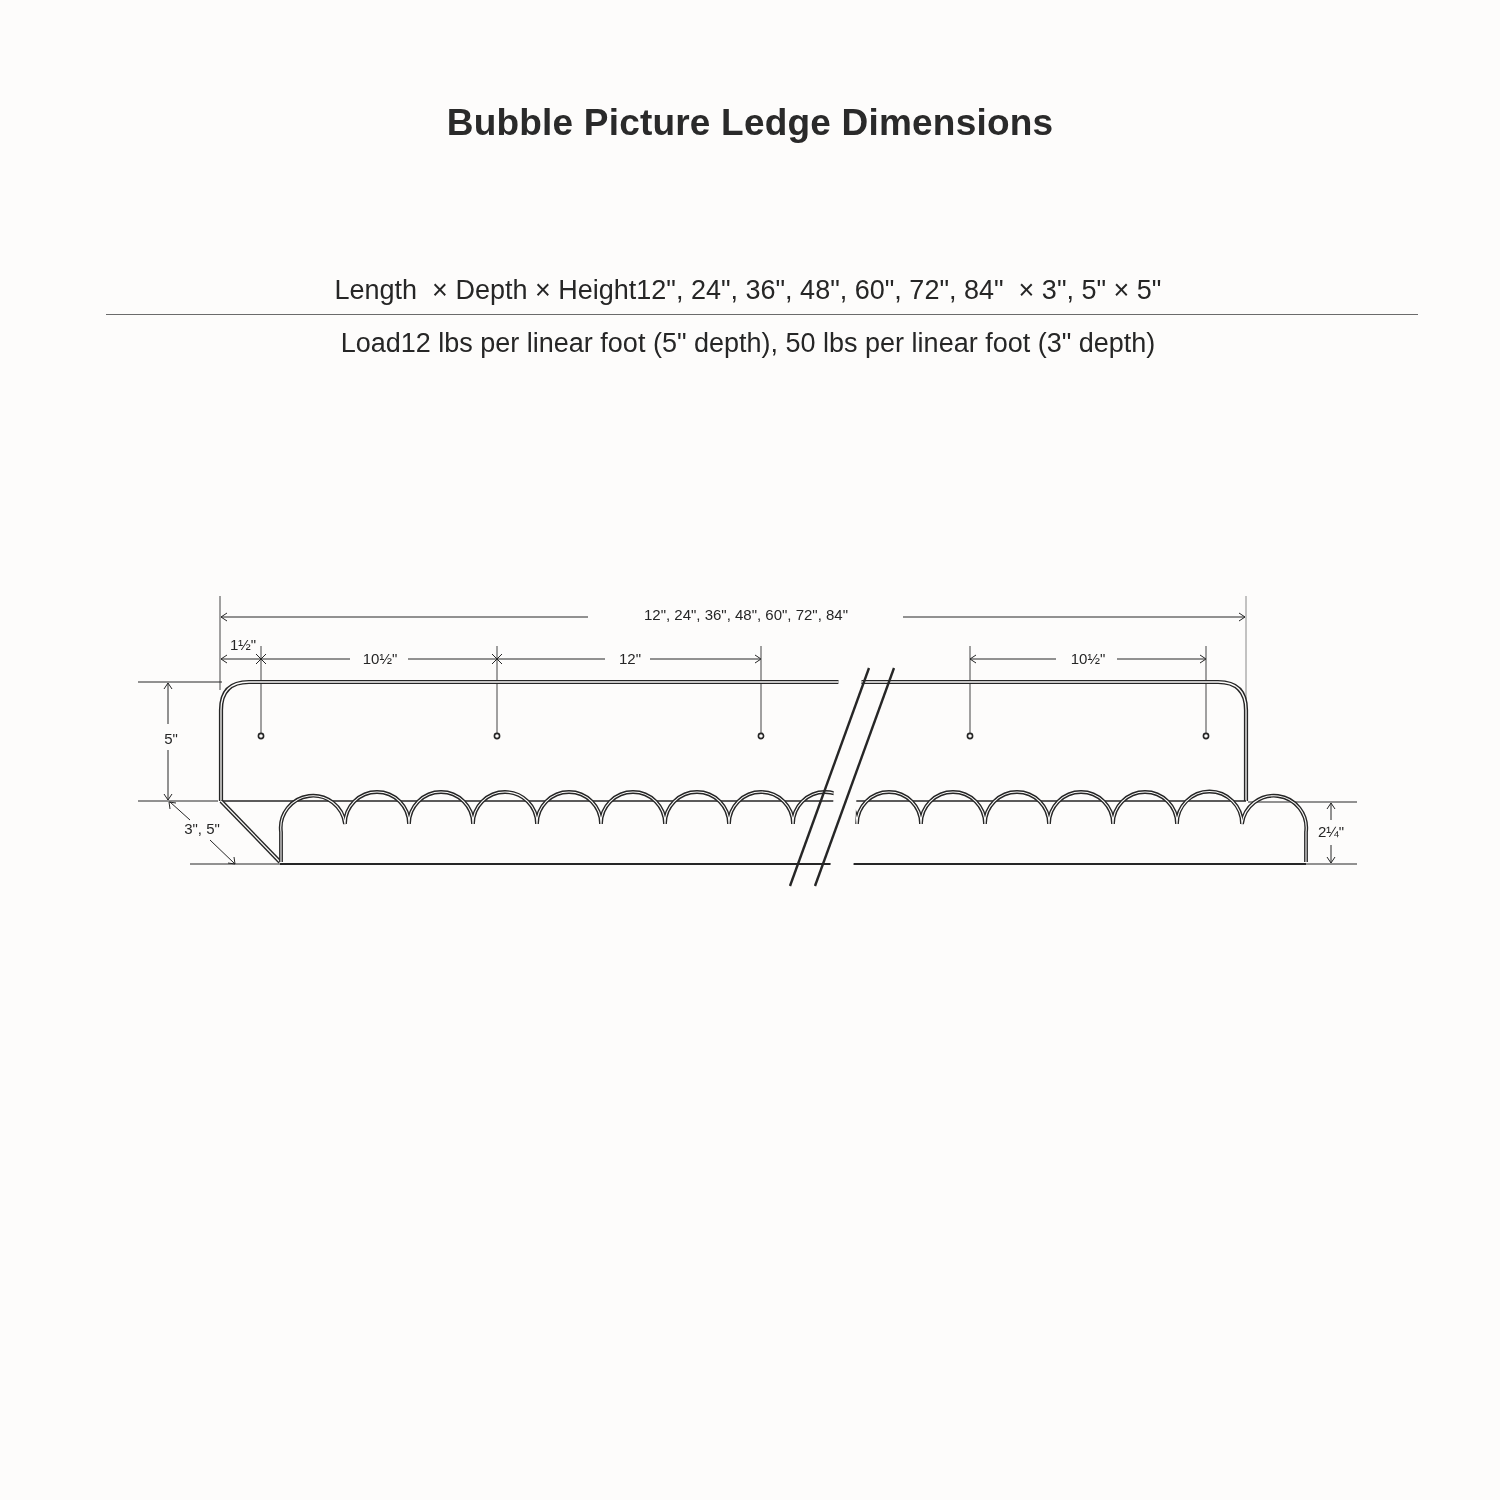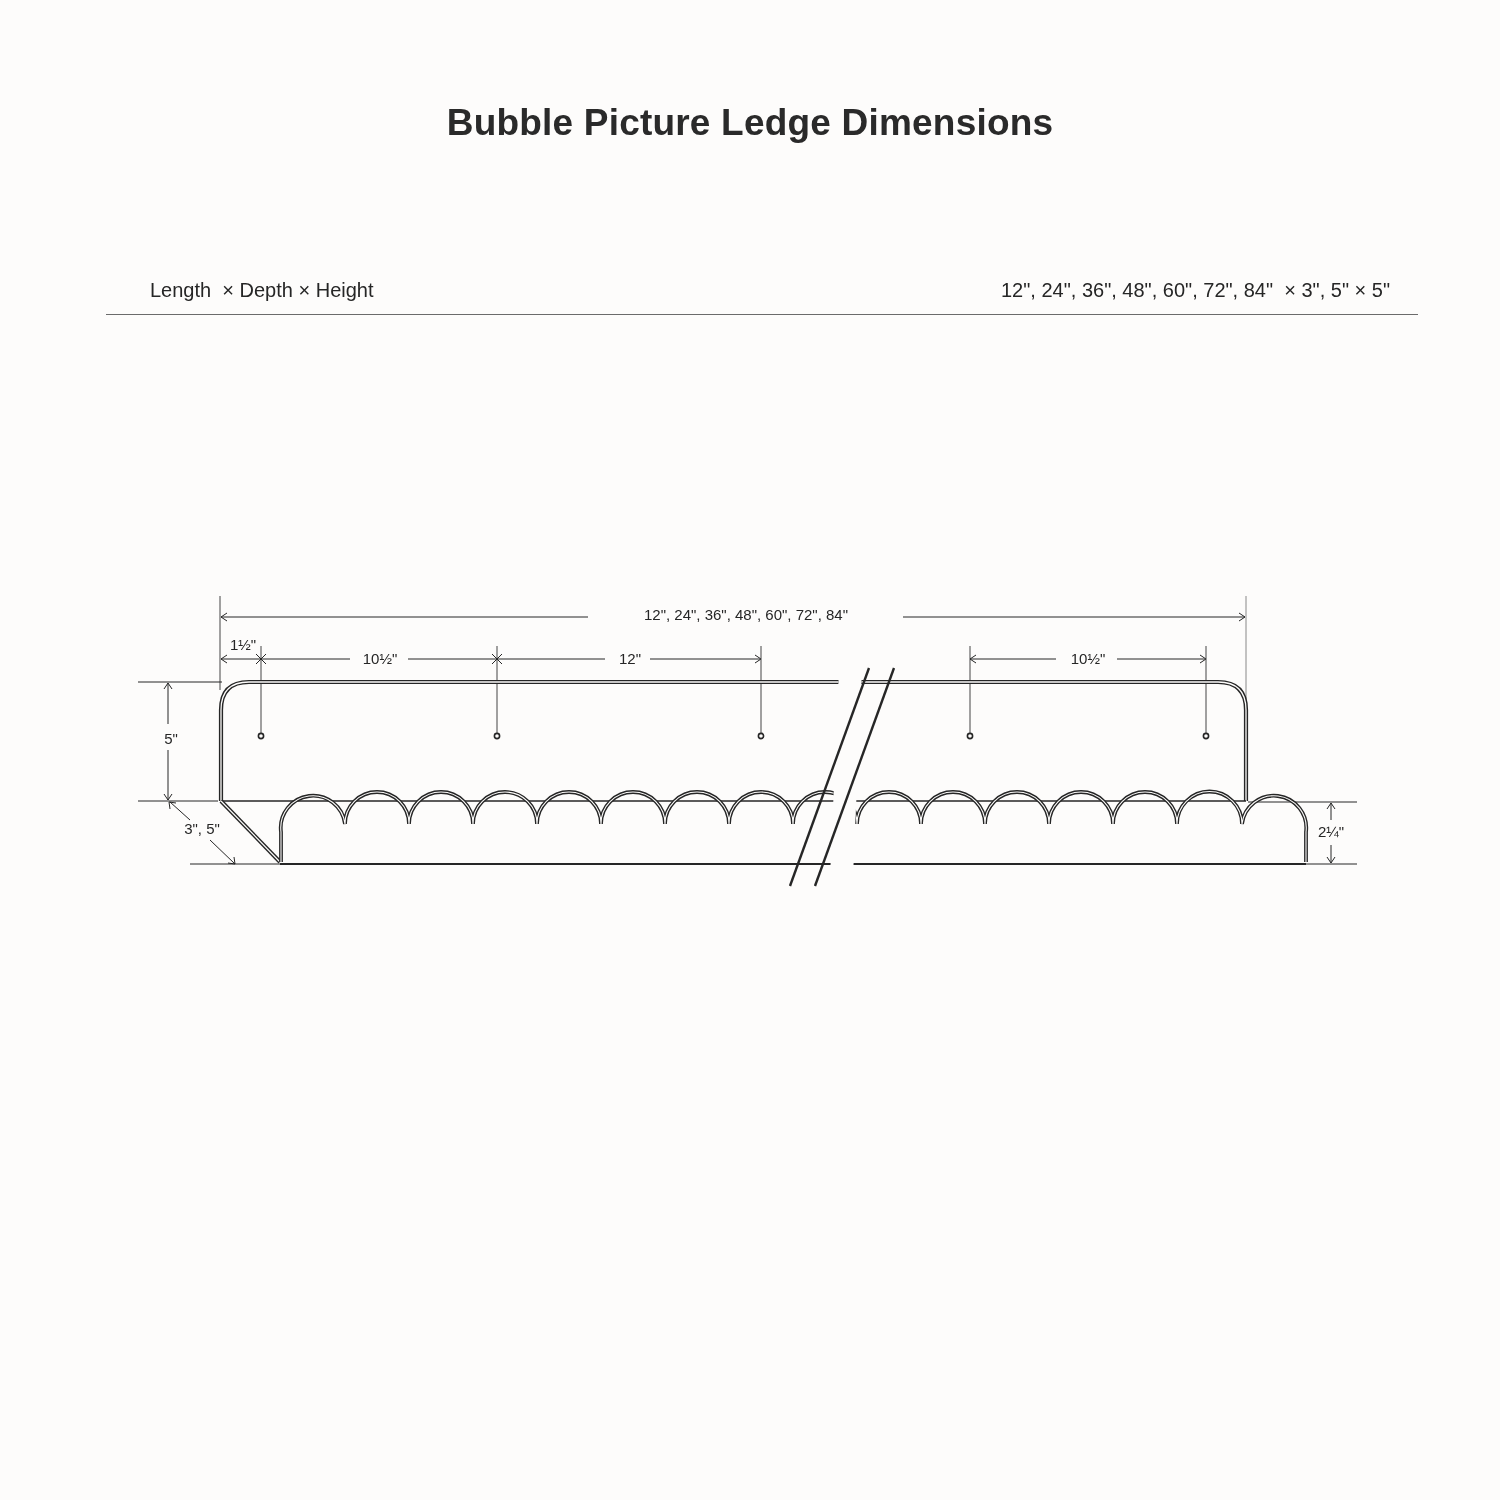--- a/index.html
+++ b/index.html
@@ -27,26 +27,25 @@
       color: #2a2a2a;
     }
     .spec-table {
       position: absolute;
       left: 106px;
       top: 266px;
       width: 1312px;
     }
     .spec-row {
       display: flex;
-      justify-content: space-between;
+      justify-content: center;
       align-items: baseline;
       height: 48px;
-      font-size: 20px;
+      font-size: 27px;
       line-height: 48px;
-      margin-left: 44px;
     }
     .spec-row .label { white-space: pre; }
     .spec-row .value { white-space: pre; padding-right: 28px; }
     .spec-divider {
       height: 1px;
       background: #6b6b6b;
       margin: 0 0 4px 0;
     }
     .drawing {
       position: absolute;
@@ -65,20 +64,24 @@
 <body>
 
 <div class="title">Bubble Picture Ledge Dimensions</div>
 
 <div class="spec-table">
   <div class="spec-row">
     <span class="label">Length  × Depth × Height</span>
     <span class="value">12", 24", 36", 48", 60", 72", 84"  × 3", 5" × 5"</span>
   </div>
   <div class="spec-divider"></div>
+  <div class="spec-row">
+    <span class="label">Load</span>
+    <span class="value">12 lbs per linear foot (5" depth), 50 lbs per linear foot (3" depth)</span>
+  </div>
 </div>
 
 <svg class="drawing" viewBox="0 0 1500 1500" xmlns="http://www.w3.org/2000/svg">
   <defs>
     <clipPath id="leftClip">
         <polygon points="0,0 868,0 803,1500 0,1500"></polygon>
       </clipPath>
     <clipPath id="rightClip">
         <polygon points="891,0 1500,0 1500,1500 826,1500"></polygon>
       </clipPath>

